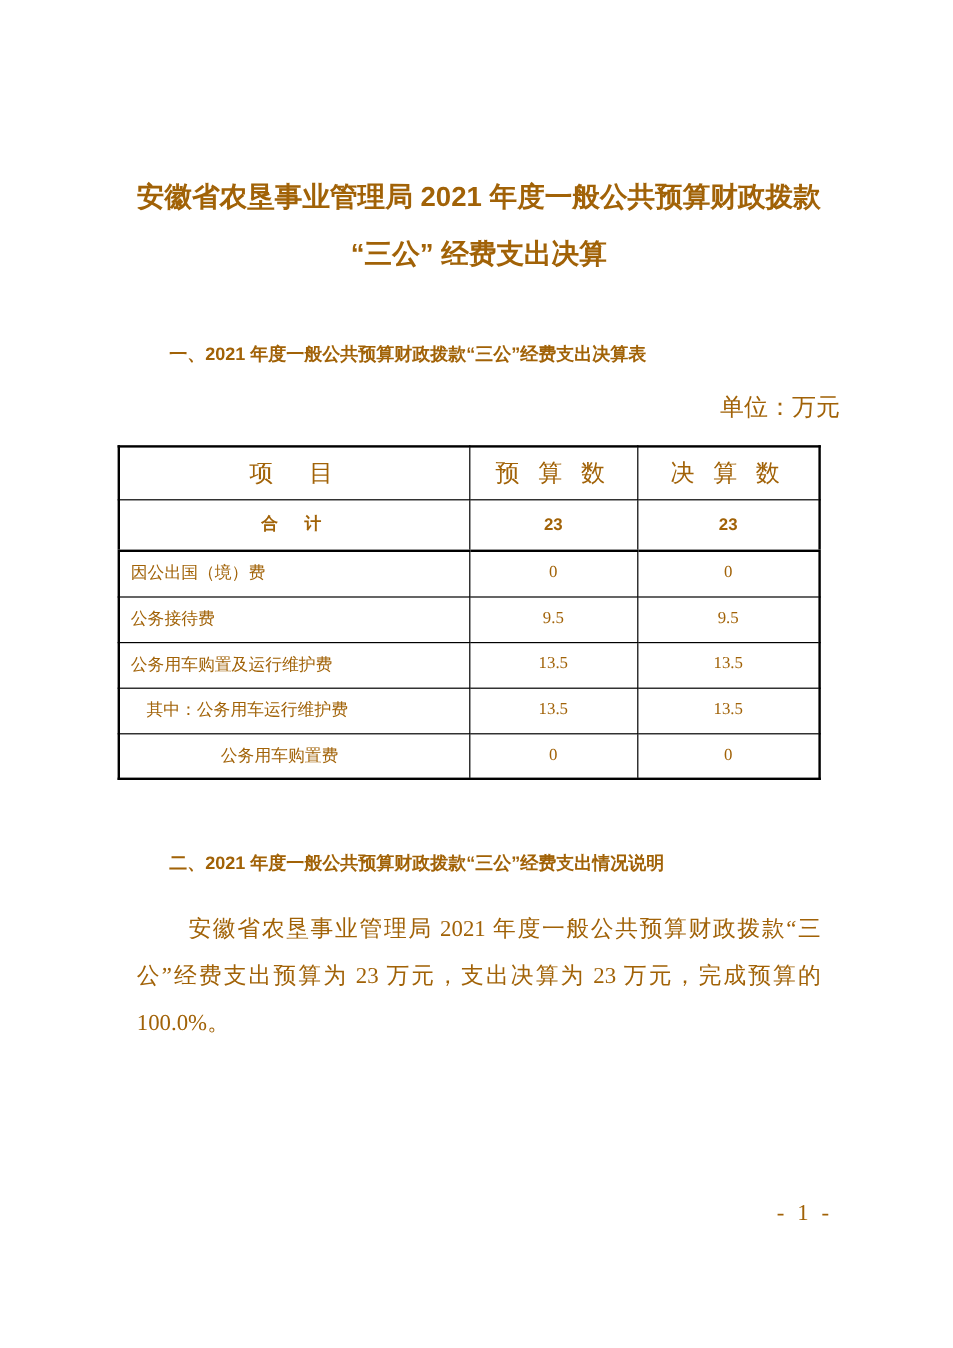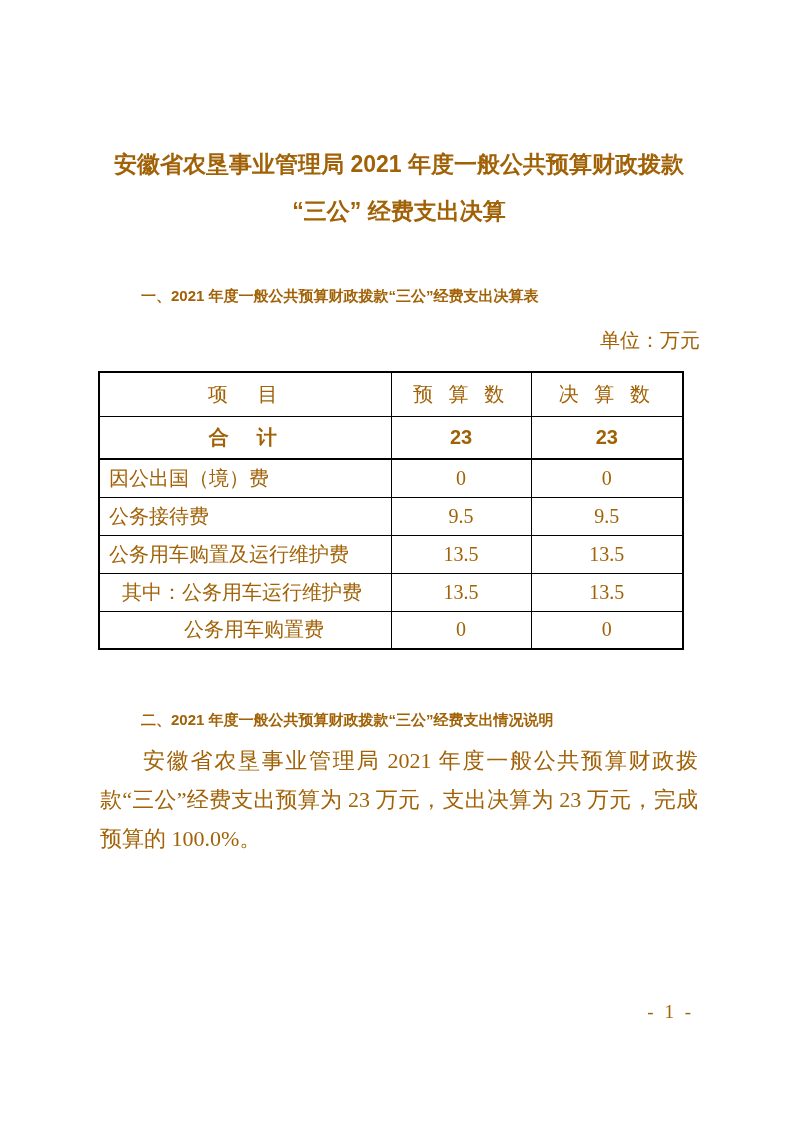--- a/index.html
+++ b/index.html
@@ -55,37 +55,37 @@
   .budget-table tr.total-row { height:43px; }
   .budget-table tr.total-row td { border-bottom-width:2px; font-weight:700; font-family:"Liberation Sans", sans-serif; }
   .budget-table th {
     font-family:"Liberation Sans", sans-serif;
     font-weight:400;
     font-size:20px;
     letter-spacing:5px;
     vertical-align:middle;
   }
   .budget-table td {
-    font-size:20px;
+    font-size:14px;
     vertical-align:middle;
   }
   .item-cell { text-align:left; }
   .indent-0 { padding-left:9px; }
   .indent-1 { padding-left:22px; }
   .indent-2 { padding-left:84px; }
   .center-cell { text-align:center !important; padding-left:0 !important; letter-spacing:4px; }
   .num-cell { text-align:center; }
 
   .sec2-block { margin-top:50px; }
   .body-p {
-    font-size:22px;
+    font-size:19px;
     line-height:39px;
     text-indent:43px;
     text-align:justify;
-    margin:2px;
+    margin:16px;
   }
 
   .page-num {
     position:absolute;
     top:1001px;
     right:100px;
     font-size:19px;
     letter-spacing:3px;
   }
 </style>

